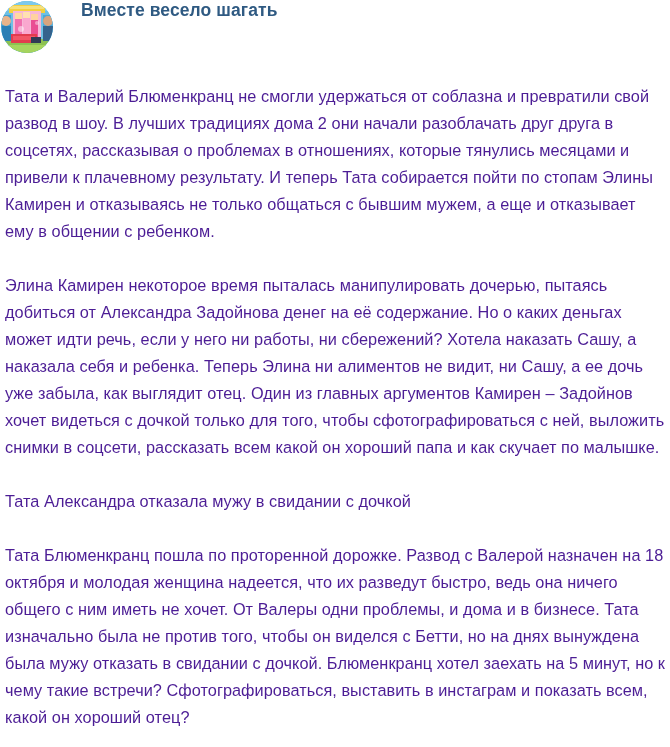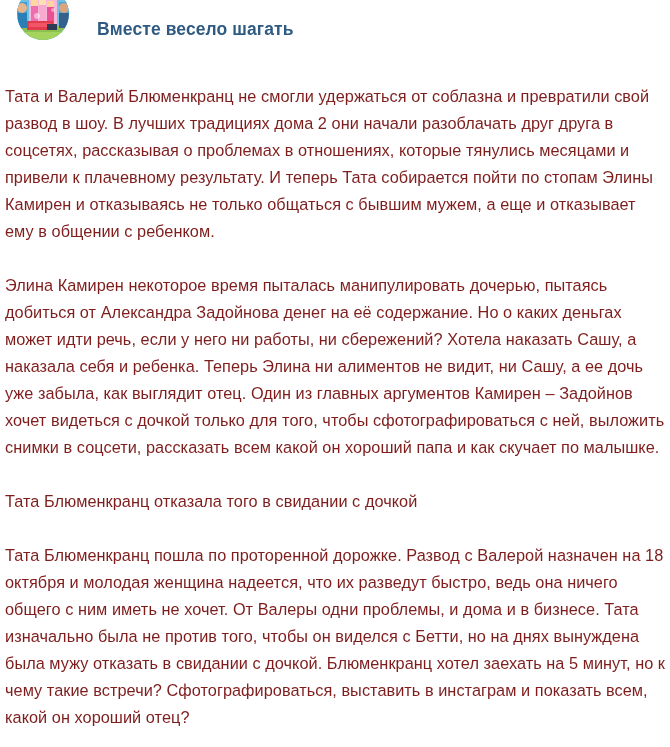--- a/index.html
+++ b/index.html
@@ -20,23 +20,23 @@
     position: relative;
     width: 670px;
     height: 747px;
     background: #ffffff;
     box-sizing: border-box;
   }
 
   
   .community-header {
     display: flex;
-    align-items: flex-end;
+    align-items: flex-start;
     height: 56px;
-    padding: 16px;
+    padding: 0;
     box-sizing: border-box;
   }
 
   .avatar {
     width: 52px;
     height: 52px;
     min-width: 52px;
     margin-left: 1px;
     margin-top: 1px;
     border-radius: 50%;
@@ -70,21 +70,21 @@
     color: #121212;
     letter-spacing: 0.15px;
     white-space: nowrap;
   }
 
   .para {
     margin: 0;
     padding-top: 27px;
     font-size: 16.3px;
     line-height: 27px;
-    color: #7f1d1d;
+    color: #4c1d95;
     letter-spacing: 0.05px;
     text-align: left;
     max-width: 663px;
   }
 </style>
 </head>
 <body>
 
 <div class="page">
 
@@ -129,18 +129,18 @@
     <div class="community-name">Вместе весело шагать</div>
   </div>
 
   <div class="article">
 
 
     <p class="para">Тата и Валерий Блюменкранц не смогли удержаться от соблазна и превратили свой развод в шоу. В лучших традициях дома 2 они начали разоблачать друг друга в соцсетях, рассказывая о проблемах в отношениях, которые тянулись месяцами и привели к плачевному результату. И теперь Тата собирается пойти по стопам Элины Камирен и отказываясь не только общаться с бывшим мужем, а еще и отказывает ему в общении с ребенком.</p>
 
     <p class="para">Элина Камирен некоторое время пыталась манипулировать дочерью, пытаясь добиться от Александра Задойнова денег на её содержание. Но о каких деньгах может идти речь, если у него ни работы, ни сбережений? Хотела наказать Сашу, а наказала себя и ребенка. Теперь Элина ни алиментов не видит, ни Сашу, а ее дочь уже забыла, как выглядит отец. Один из главных аргументов Камирен – Задойнов хочет видеться с дочкой только для того, чтобы сфотографироваться с ней, выложить снимки в соцсети, рассказать всем какой он хороший папа и как скучает по малышке.</p>
 
-    <p class="para">Тата Блюменкранц отказала того в свидании с дочкой</p>
+    <p class="para">Тата Александра отказала мужу в свидании с дочкой</p>
 
     <p class="para">Тата Блюменкранц пошла по проторенной дорожке. Развод с Валерой назначен на 18 октября и молодая женщина надеется, что их разведут быстро, ведь она ничего общего с ним иметь не хочет. От Валеры одни проблемы, и дома и в бизнесе. Тата изначально была не против того, чтобы он виделся с Бетти, но на днях вынуждена была мужу отказать в свидании с дочкой. Блюменкранц хотел заехать на 5 минут, но к чему такие встречи? Сфотографироваться, выставить в инстаграм и показать всем, какой он хороший отец?</p>
 
   </div>
 </div>
 
 </body></html>

